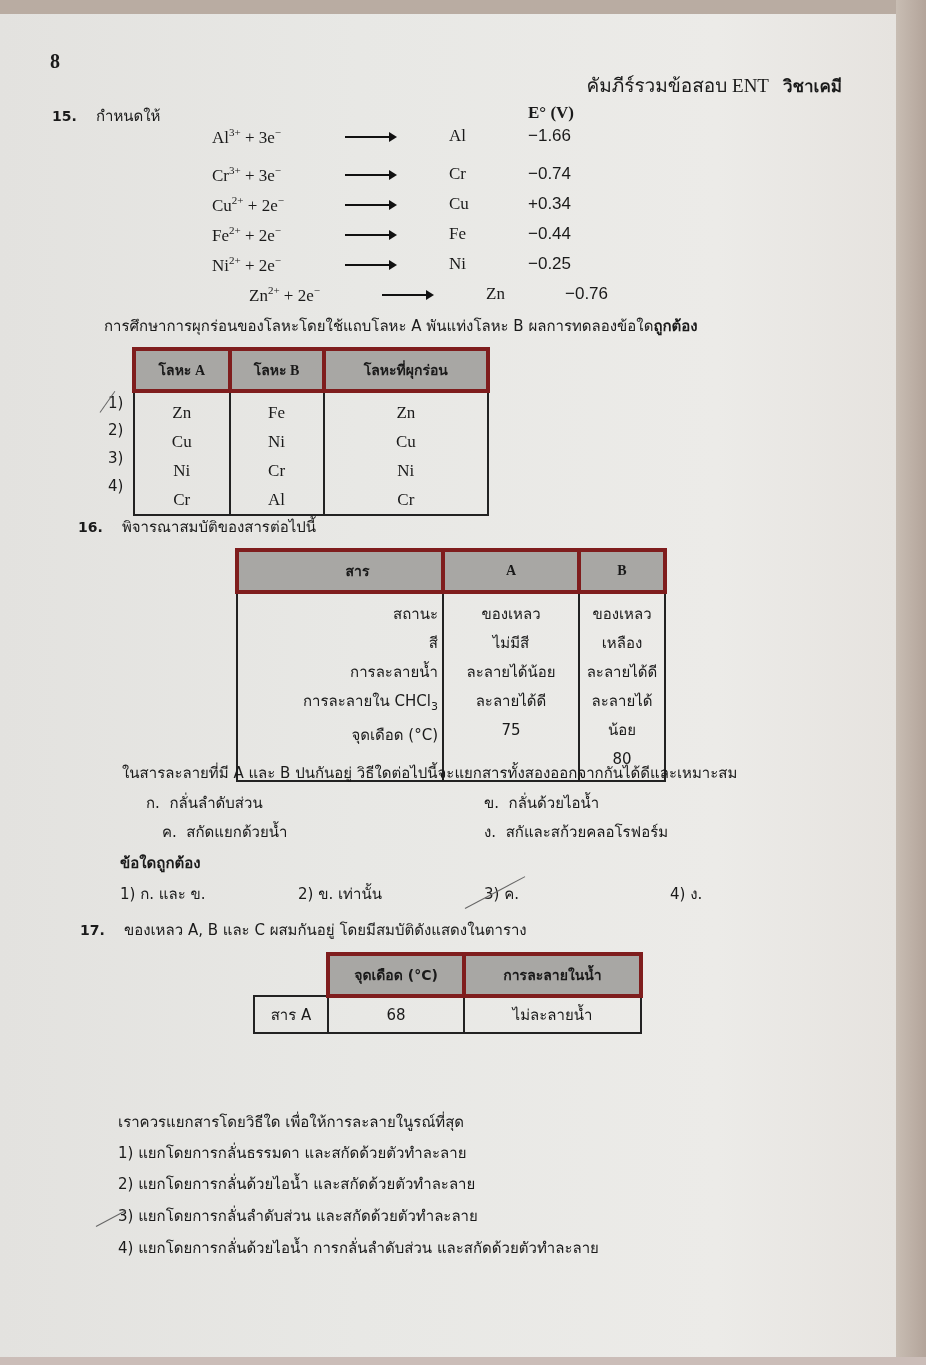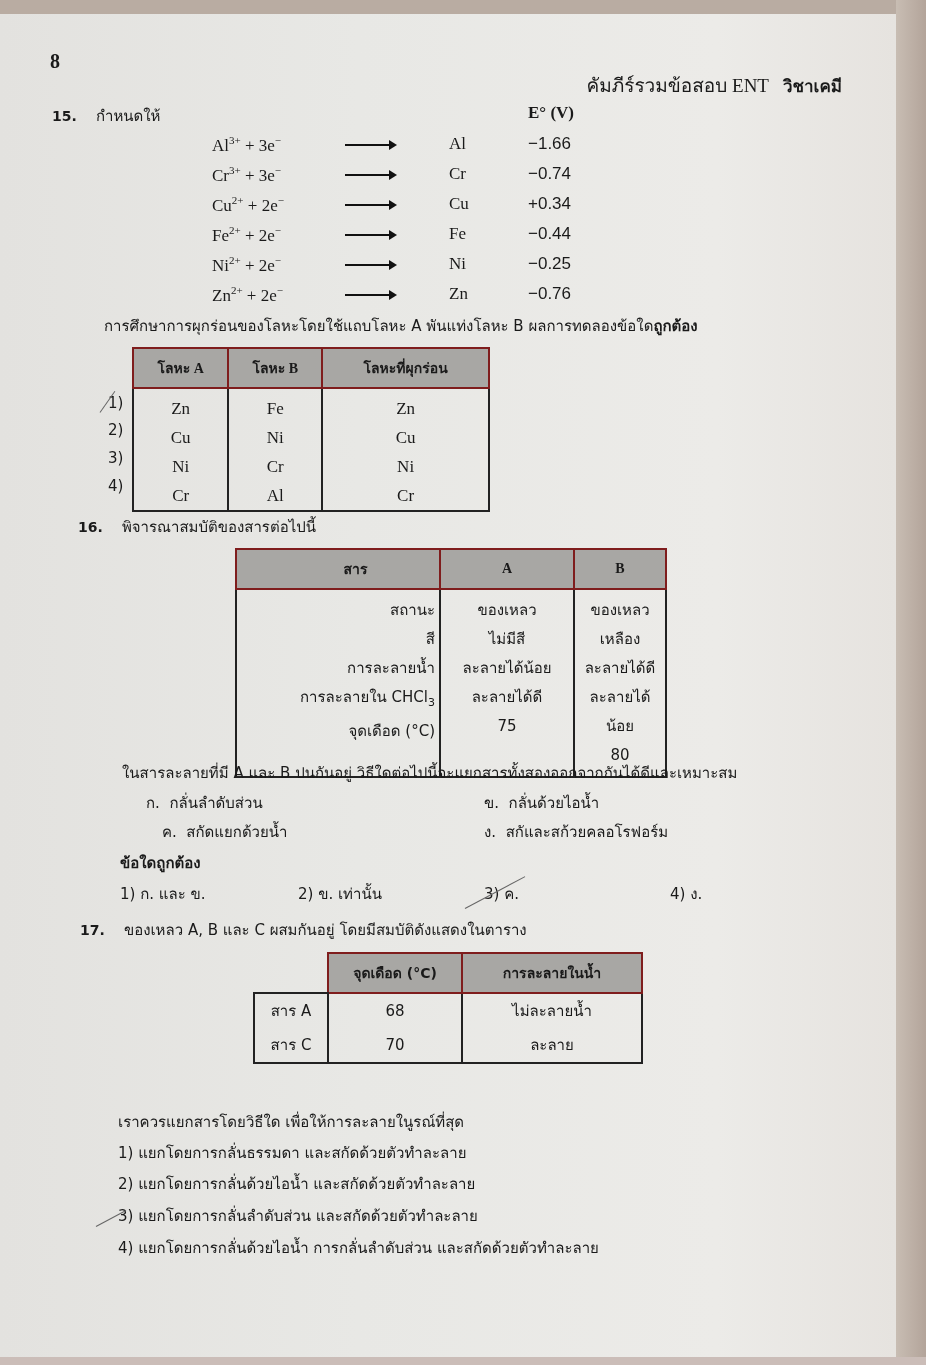--- a/index.html
+++ b/index.html
@@ -34,21 +34,21 @@
     .rx-row { position: absolute; left: 0; height: 30px; width: 620px; font-family: "Liberation Serif", serif; font-size: 17px; }
     .rx-row .lhs { position: absolute; left: 212px; top: 0; }
     .rx-row .arrow { position: absolute; left: 345px; top: 10px; width: 50px; height: 2px; background: #111; }
     .rx-row .arrow::after { content: ""; position: absolute; right: -2px; top: -4px; border-left: 8px solid #111; border-top: 5px solid transparent; border-bottom: 5px solid transparent; }
     .rx-row .prod { position: absolute; left: 449px; top: 0; }
     .rx-row .e0 { position: absolute; left: 528px; top: 0; font-family: "Liberation Sans", sans-serif; }
     sup { font-size: 11px; }
     sub { font-size: 11px; }
 
     table.t { position: absolute; border-collapse: collapse; }
-    table.t th { background: #a8a7a4; border: 2px solid #7f1d1d; font-weight: bold; font-size: 14px; height: 36px; }
+    table.t th { background: #a8a7a4; border: 4px solid #7f1d1d; font-weight: bold; font-size: 14px; height: 36px; }
     table.t td { border-left: 2px solid #222; border-right: 2px solid #222; text-align: center; }
     table.t tr:last-child td { border-bottom: 2px solid #222; }
 
     
     #t15 { left: 132px; top: 347px; width: 358px; font-family: "Liberation Serif", serif; font-size: 17px; }
     #t15 td { height: 27px; }
     #t15 tr.first td { padding-top: 6px; }
     .rownum { position: absolute; left: 108px; font-size: 15px; }
 
     
@@ -74,21 +74,21 @@
 <div class="abs hdr-num">8</div>
 <div class="abs hdr-title"><span>คัมภีร์รวมข้อสอบ ENT</span><b>วิชาเคมี</b></div>
 
 <div class="abs" style="left:52px; top:104px;">
   <span class="qnum">15.</span>
   <span class="text" style="margin-left:14px;">กำหนดให้</span>
 </div>
 <div class="abs serif" style="left:528px; top:103px; font-size:17px; font-weight:bold;">E° (V)</div>
 
 <div>
-  <div class="rx-row" style="top:134px;padding-left:25px;">
+  <div class="rx-row" style="top:126px;padding-left:25px;">
     <span class="lhs"><span>Al</span><sup>3+</sup> + <span>3e</span><sup>−</sup></span>
     <span class="arrow"></span>
     <span class="prod">Al</span>
     <span class="e0">−1.66</span>
   </div>
   <div class="rx-row" style="top:164px;">
     <span class="lhs"><span>Cr</span><sup>3+</sup> + <span>3e</span><sup>−</sup></span>
     <span class="arrow"></span>
     <span class="prod">Cr</span>
     <span class="e0">−0.74</span>
@@ -104,21 +104,21 @@
     <span class="arrow"></span>
     <span class="prod">Fe</span>
     <span class="e0">−0.44</span>
   </div>
   <div class="rx-row" style="top:254px;">
     <span class="lhs"><span>Ni</span><sup>2+</sup> + <span>2e</span><sup>−</sup></span>
     <span class="arrow"></span>
     <span class="prod">Ni</span>
     <span class="e0">−0.25</span>
   </div>
-  <div class="rx-row" style="top:284px;">
+  <div class="rx-row" style="top:284px;margin-left:37px;">
     <span class="lhs"><span>Zn</span><sup>2+</sup> + <span>2e</span><sup>−</sup></span>
     <span class="arrow"></span>
     <span class="prod">Zn</span>
     <span class="e0">−0.76</span>
   </div>
 </div>
 
 <div class="abs text" style="left:104px; top:314px;"><span>การศึกษาการผุกร่อนของโลหะโดยใช้แถบโลหะ A พันแท่งโลหะ B ผลการทดลองข้อใด</span><b>ถูกต้อง</b></div>
 
 <table class="t" id="t15">
@@ -222,25 +222,20 @@
       <th style="width:130px;">จุดเดือด (°C)</th>
       <th>การละลายในน้ำ</th>
     </tr>
   </thead>
   <tbody>
     <tr>
       <td class="l">สาร A</td>
       <td>68</td>
       <td>ไม่ละลายน้ำ</td>
     </tr>
-    <tr>
-      <td class="l">สาร C</td>
-      <td>70</td>
-      <td>ละลาย</td>
-    </tr>
   </tbody>
 </table>
 
 <div class="abs text" style="left:118px; top:1110px;">เราควรแยกสารโดยวิธีใด เพื่อให้การละลายในูรณ์ที่สุด</div>
 <div class="abs text" style="left:118px; top:1141px;">1)  แยกโดยการกลั่นธรรมดา และสกัดด้วยตัวทำละลาย</div>
 <div class="abs text" style="left:118px; top:1172px;">2)  แยกโดยการกลั่นด้วยไอน้ำ และสกัดด้วยตัวทำละลาย</div>
 <div class="abs text" style="left:118px; top:1204px;">3)  แยกโดยการกลั่นลำดับส่วน และสกัดด้วยตัวทำละลาย</div>
 <div class="abs text" style="left:118px; top:1236px;">4)  แยกโดยการกลั่นด้วยไอน้ำ การกลั่นลำดับส่วน และสกัดด้วยตัวทำละลาย</div>
 <div class="strike" style="left:96px; top:1226px; width:34px; transform: rotate(-28deg);"></div>
 

